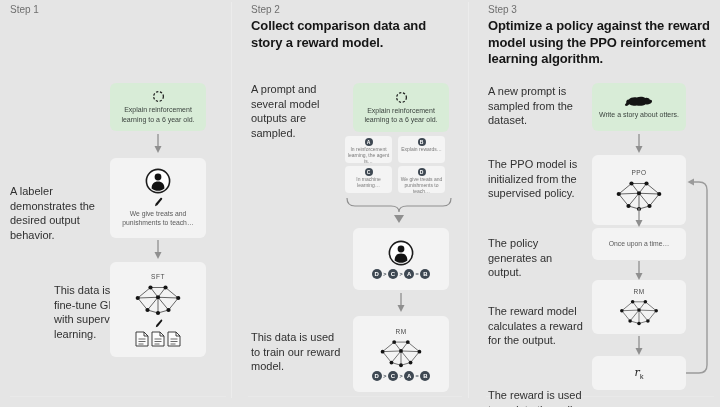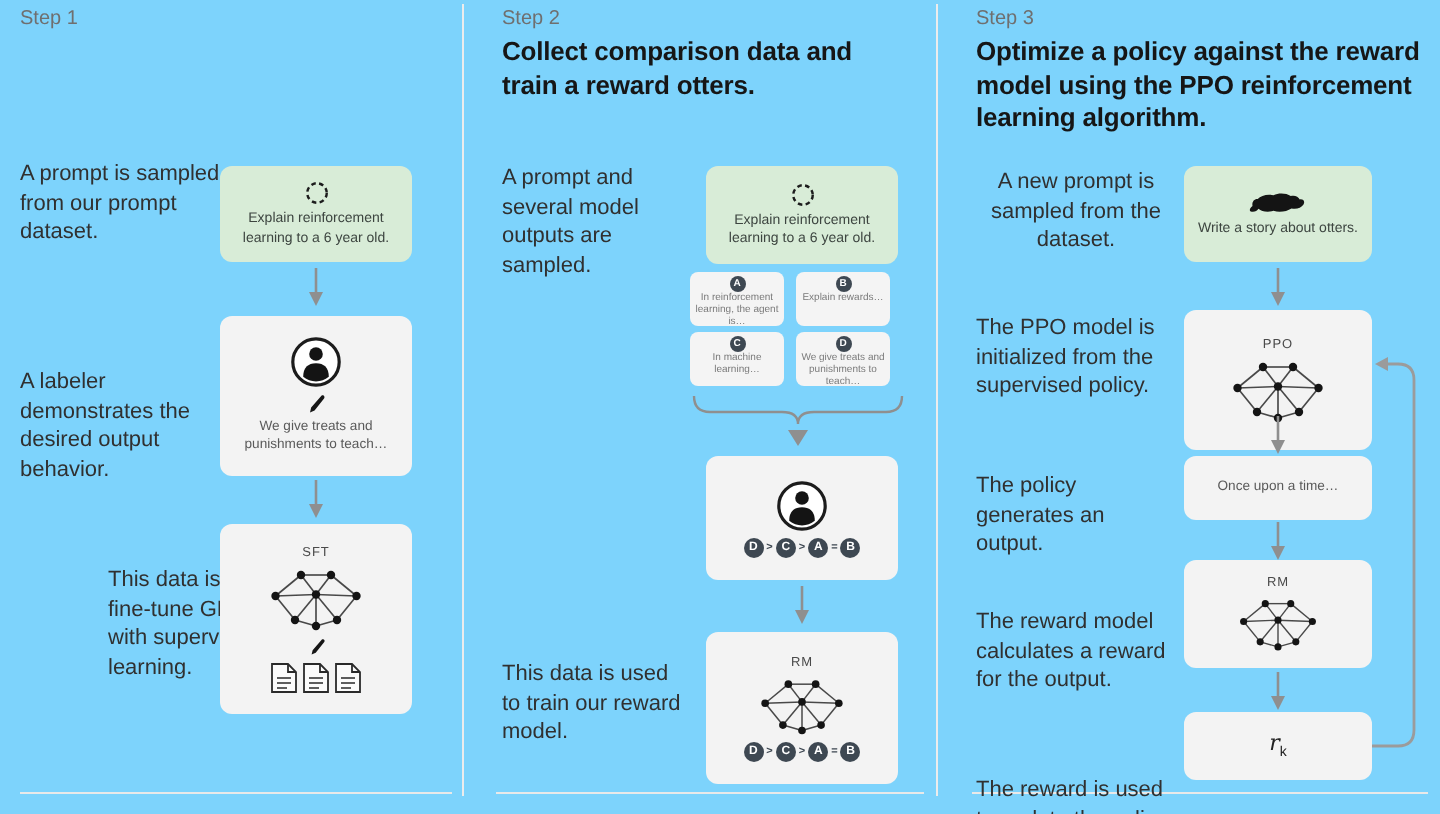--- a/index.html
+++ b/index.html
@@ -1,17 +1,17 @@
 <!DOCTYPE html>
 <html><head>
 <meta charset="utf-8">
 <style>
   html,body{margin:0;padding:0;background:#fff;}
   #canvas{
-    position:relative;width:720px;height:407px;background:#7dd3fc;overflow:hidden;
+    position:relative;width:720px;height:407px;background:#e5e5e5;overflow:hidden;
     font-family:"Liberation Sans", sans-serif;color:#303030;
   }
   .vdiv{position:absolute;top:2px;height:396px;width:1px;background:#ececec;}
   .hline{position:absolute;height:1px;background:#e9e9e9;}
   .step-label{position:absolute;font-size:10px;color:#6f6f6f;}
   .col-title{position:absolute;font-size:13px;font-weight:bold;color:#161616;line-height:1.28;letter-spacing:-.1px;}
   .caption{position:absolute;font-size:11px;color:#303030;line-height:1.32;}
   .gbox{position:absolute;background:#d8ecd7;border-radius:6px;display:flex;flex-direction:column;align-items:center;justify-content:center;gap:2px;padding:3px 4px;box-sizing:border-box;}
   .xbox{position:absolute;background:#f3f3f3;border-radius:6px;display:flex;flex-direction:column;align-items:center;justify-content:center;gap:3px;padding:4px;box-sizing:border-box;}
   .boxtext{font-size:7px;line-height:1.3;color:#3d4540;text-align:center;}
@@ -36,21 +36,20 @@
 <div id="canvas">
 
   <div class="vdiv" style="left:231px;"></div>
   <div class="vdiv" style="left:468px;"></div>
   <div class="hline" style="left:10px;top:396px;width:216px;"></div>
   <div class="hline" style="left:248px;top:396px;width:214px;"></div>
   <div class="hline" style="left:486px;top:396px;width:228px;"></div>
 
   <div class="step-label" style="left:10px;top:4px;">Step 1</div>
 
-  <div class="caption" style="left:10px;top:80px;width:102px;">A prompt is sampled from our prompt dataset.</div>
   <div class="gbox" style="left:110px;top:83px;width:96px;height:48px;">
     <span>
       <svg width="13" height="13" viewBox="0 0 16 16">
           <circle cx="8" cy="8" r="6" fill="none" stroke="#1c1c1c" stroke-width="1.5" stroke-dasharray="2.8 2.1"></circle>
         </svg>
     </span>
     <div class="boxtext">Explain reinforcement learning to a 6 year old.</div>
   </div>
 
   <div class="arrow" style="left:153px;top:134px;">
@@ -137,21 +136,21 @@
         <g transform="translate(32,0)">
           <path d="M1 1 h8 l4 4 v10 h-12 z" fill="#fbfbfb" stroke="#2a2a2a" stroke-width=".9"></path>
             <path d="M9 1 v4 h4" fill="none" stroke="#2a2a2a" stroke-width=".9"></path>
           <path d="M3.5 8 h7 M3.5 10.5 h7 M3.5 13 h5" stroke="#2a2a2a" stroke-width=".7"></path>
         </g>
       </svg>
     </span>
   </div>
 
   <div class="step-label" style="left:251px;top:4px;">Step 2</div>
-  <div class="col-title" style="left:251px;top:18px;width:205px;">Collect comparison data and train a reward otters.</div>
+  <div class="col-title" style="left:251px;top:18px;width:205px;">Collect comparison data and story a reward model.</div>
 
   <div class="caption" style="left:251px;top:82px;width:95px;">A prompt and several model outputs are sampled.</div>
   <div class="gbox" style="left:353px;top:83px;width:96px;height:49px;">
     <span>
       <svg width="13" height="13" viewBox="0 0 16 16">
           <circle cx="8" cy="8" r="6" fill="none" stroke="#1c1c1c" stroke-width="1.5" stroke-dasharray="2.8 2.1"></circle>
         </svg>
     </span>
     <div class="boxtext">Explain reinforcement learning to a 6 year old.</div>
   </div>
@@ -248,21 +247,21 @@
       <span class="rs">&gt;</span>
       <span class="rc">A</span>
       <span class="rs">=</span>
       <span class="rc">B</span>
     </div>
   </div>
 
   <div class="step-label" style="left:488px;top:4px;">Step 3</div>
   <div class="col-title" style="left:488px;top:18px;width:225px;">Optimize a policy against the reward model using the PPO reinforcement learning algorithm.</div>
 
-  <div class="caption" style="left:488px;top:84px;width:100px;text-align:center;">A new prompt is sampled from the dataset.</div>
+  <div class="caption" style="left:488px;top:84px;width:100px;">A new prompt is sampled from the dataset.</div>
   <div class="gbox" style="left:592px;top:83px;width:94px;height:48px;">
     <span>
       <svg width="30" height="13" viewBox="0 0 40 16">
         <path d="M3 10 C1 11.5 .5 13.5 2.5 13.8 C4.5 14.2 6 13 7 11.8 C9 13.6 13 14.4 17 13.2 C21 14.4 26 13.6 29 11.6 C32 12.4 35.5 11.4 37 9 C38.2 7 36.8 5.2 34.5 5.6 C33.5 3.6 31 2.6 28.5 3.4 C25.5 1.4 20.5 1.2 17 2.8 C13 1.8 8.5 3 6.5 5.4 C4 5.2 2.5 7.4 3 10 Z" fill="#141414"></path>
       </svg>
     </span>
     <div class="boxtext">Write a story about otters.</div>
   </div>
 
   <div class="arrow" style="left:634px;top:134px;">

